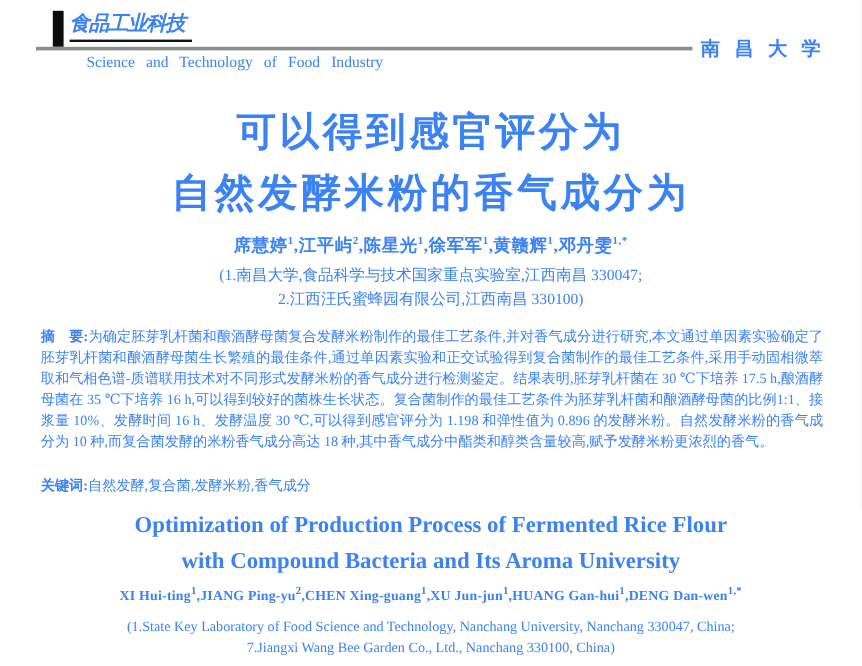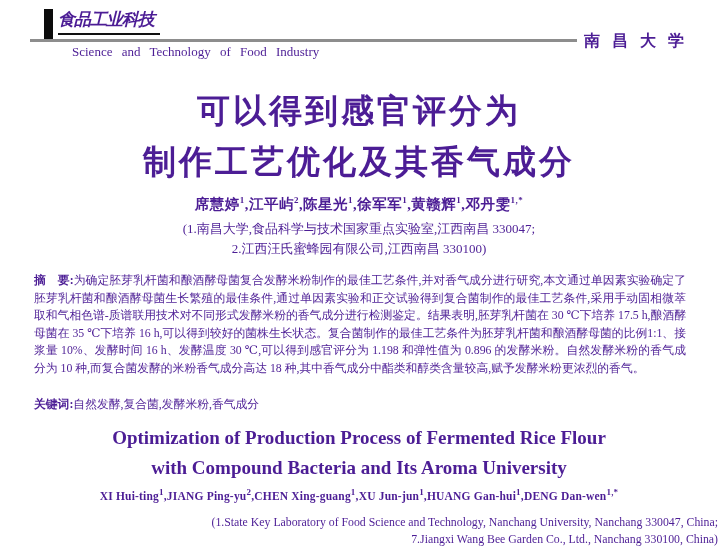--- a/index.html
+++ b/index.html
@@ -1,18 +1,18 @@
 <!DOCTYPE html>
 <html><head>
 <meta charset="utf-8">
 <style>
   html,body{margin:0;padding:0;background:#e8e8e8;}
   .page{
     position:relative;width:718px;height:555px;background:#ffffff;
-    font-family:"Liberation Serif","DejaVu Serif",serif;color:#4c1d95;
+    font-family:"Liberation Serif","DejaVu Serif",serif;color:#3b82f6;
     overflow:hidden;margin:0 auto;
   }
   
   .logo-bar{position:absolute;left:44px;top:9px;width:9px;height:30px;background:#0c0c0c;}
   .logo-cn{
     position:absolute;left:58px;top:8px;font-size:17px;font-weight:bold;font-style:italic;
     letter-spacing:-1px;border-bottom:2px solid #111;padding:0 6px 2px 0;white-space:nowrap;
   }
   .logo-en{
     position:absolute;left:72px;top:44px;font-size:13px;
@@ -50,38 +50,38 @@
   
   .title-en{
     position:absolute;left:0;top:423px;width:100%;text-align:center;
     font-size:19px;font-weight:bold;line-height:30px;
   }
   .authors-en{
     position:absolute;left:0;top:487px;width:100%;text-align:center;
     font-size:11.5px;font-weight:bold;letter-spacing:0.2px;
   }
   .affil-en{
-    position:absolute;left:0;top:514px;width:100%;text-align:right;
+    position:absolute;left:0;top:514px;width:100%;text-align:center;
     font-size:11.8px;line-height:17px;
   }
 </style>
 </head>
 <body>
 
 <div class="page">
 
   <div class="logo-bar"></div>
   <div class="logo-cn">食品工业科技</div>
   <div class="logo-en">Science  and  Technology  of  Food  Industry</div>
   <div class="header-rule"></div>
   <div class="section-label">南昌大学</div>
 
   <div class="title-cn">
     <div>可以得到感官评分为</div>
-    <div>制作工艺优化及其香气成分</div>
+    <div>自然发酵米粉的香气成分为</div>
   </div>
 
   <div class="authors-cn"><span>席慧婷<sup>1</sup></span>,<span>江平屿<sup>2</sup></span>,<span>陈星光<sup>1</sup></span>,<span>徐军军<sup>1</sup></span>,<span>黄赣辉<sup>1</sup></span>,<span>邓丹雯<sup>1,*</sup></span></div>
 
   <div class="affil-cn">
     <div>(1.南昌大学,食品科学与技术国家重点实验室,江西南昌 330047;</div>
     <div>2.江西汪氏蜜蜂园有限公司,江西南昌 330100)</div>
   </div>
 
   <div class="abstract"><span class="label">摘　要:</span><span>为确定胚芽乳杆菌和酿酒酵母菌复合发酵米粉制作的最佳工艺条件,并对香气成分进行研究,本文通过单因素实验确定了胚芽乳杆菌和酿酒酵母菌生长繁殖的最佳条件,通过单因素实验和正交试验得到复合菌制作的最佳工艺条件,采用手动固相微萃取和气相色谱-质谱联用技术对不同形式发酵米粉的香气成分进行检测鉴定。结果表明,胚芽乳杆菌在 30 ℃下培养 17.5 h,酿酒酵母菌在 35 ℃下培养 16 h,可以得到较好的菌株生长状态。复合菌制作的最佳工艺条件为胚芽乳杆菌和酿酒酵母菌的比例1:1、接浆量 10%、发酵时间 16 h、发酵温度 30 ℃,可以得到感官评分为 1.198 和弹性值为 0.896 的发酵米粉。自然发酵米粉的香气成分为 10 种,而复合菌发酵的米粉香气成分高达 18 种,其中香气成分中酯类和醇类含量较高,赋予发酵米粉更浓烈的香气。</span></div>

